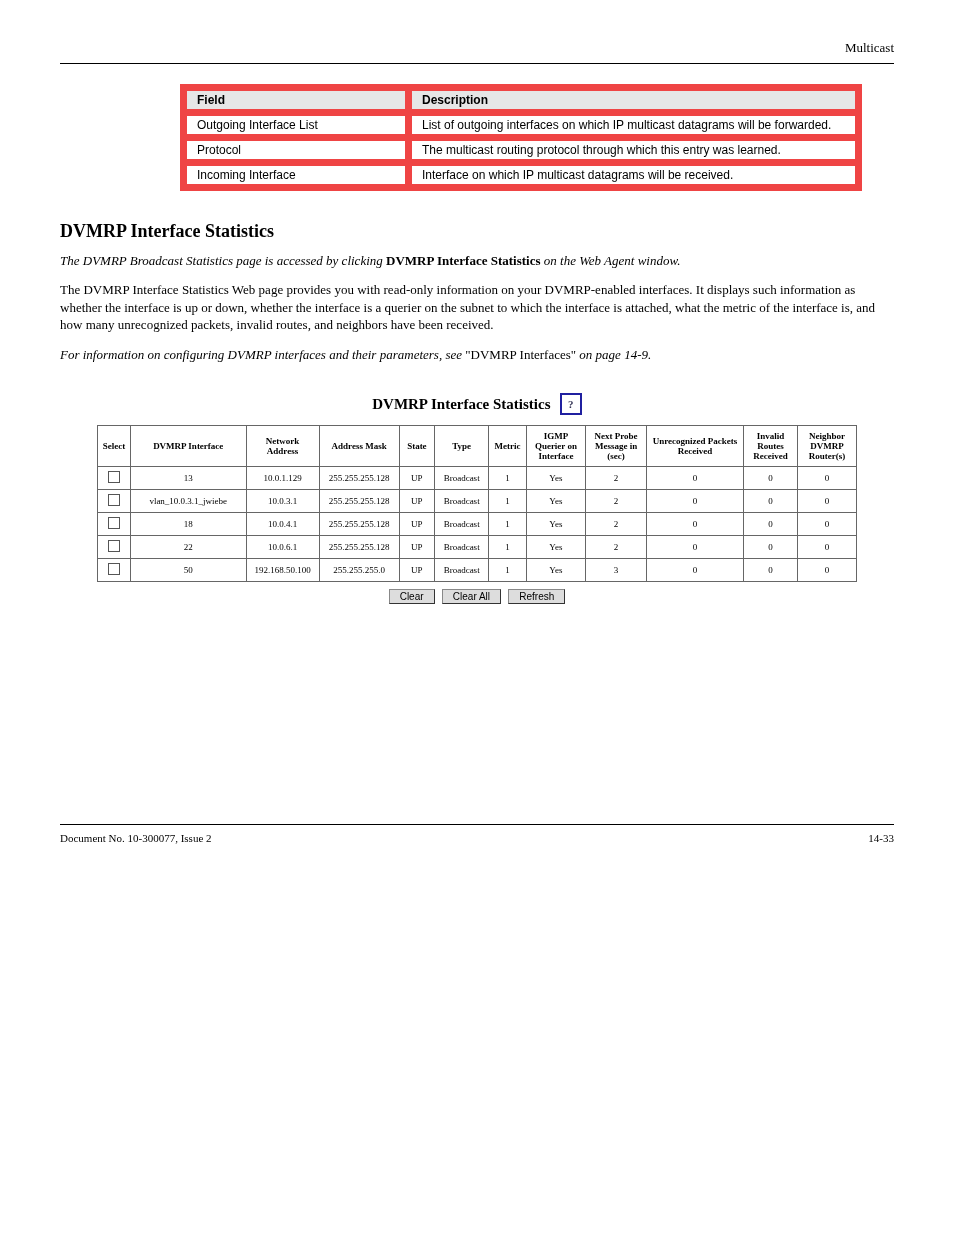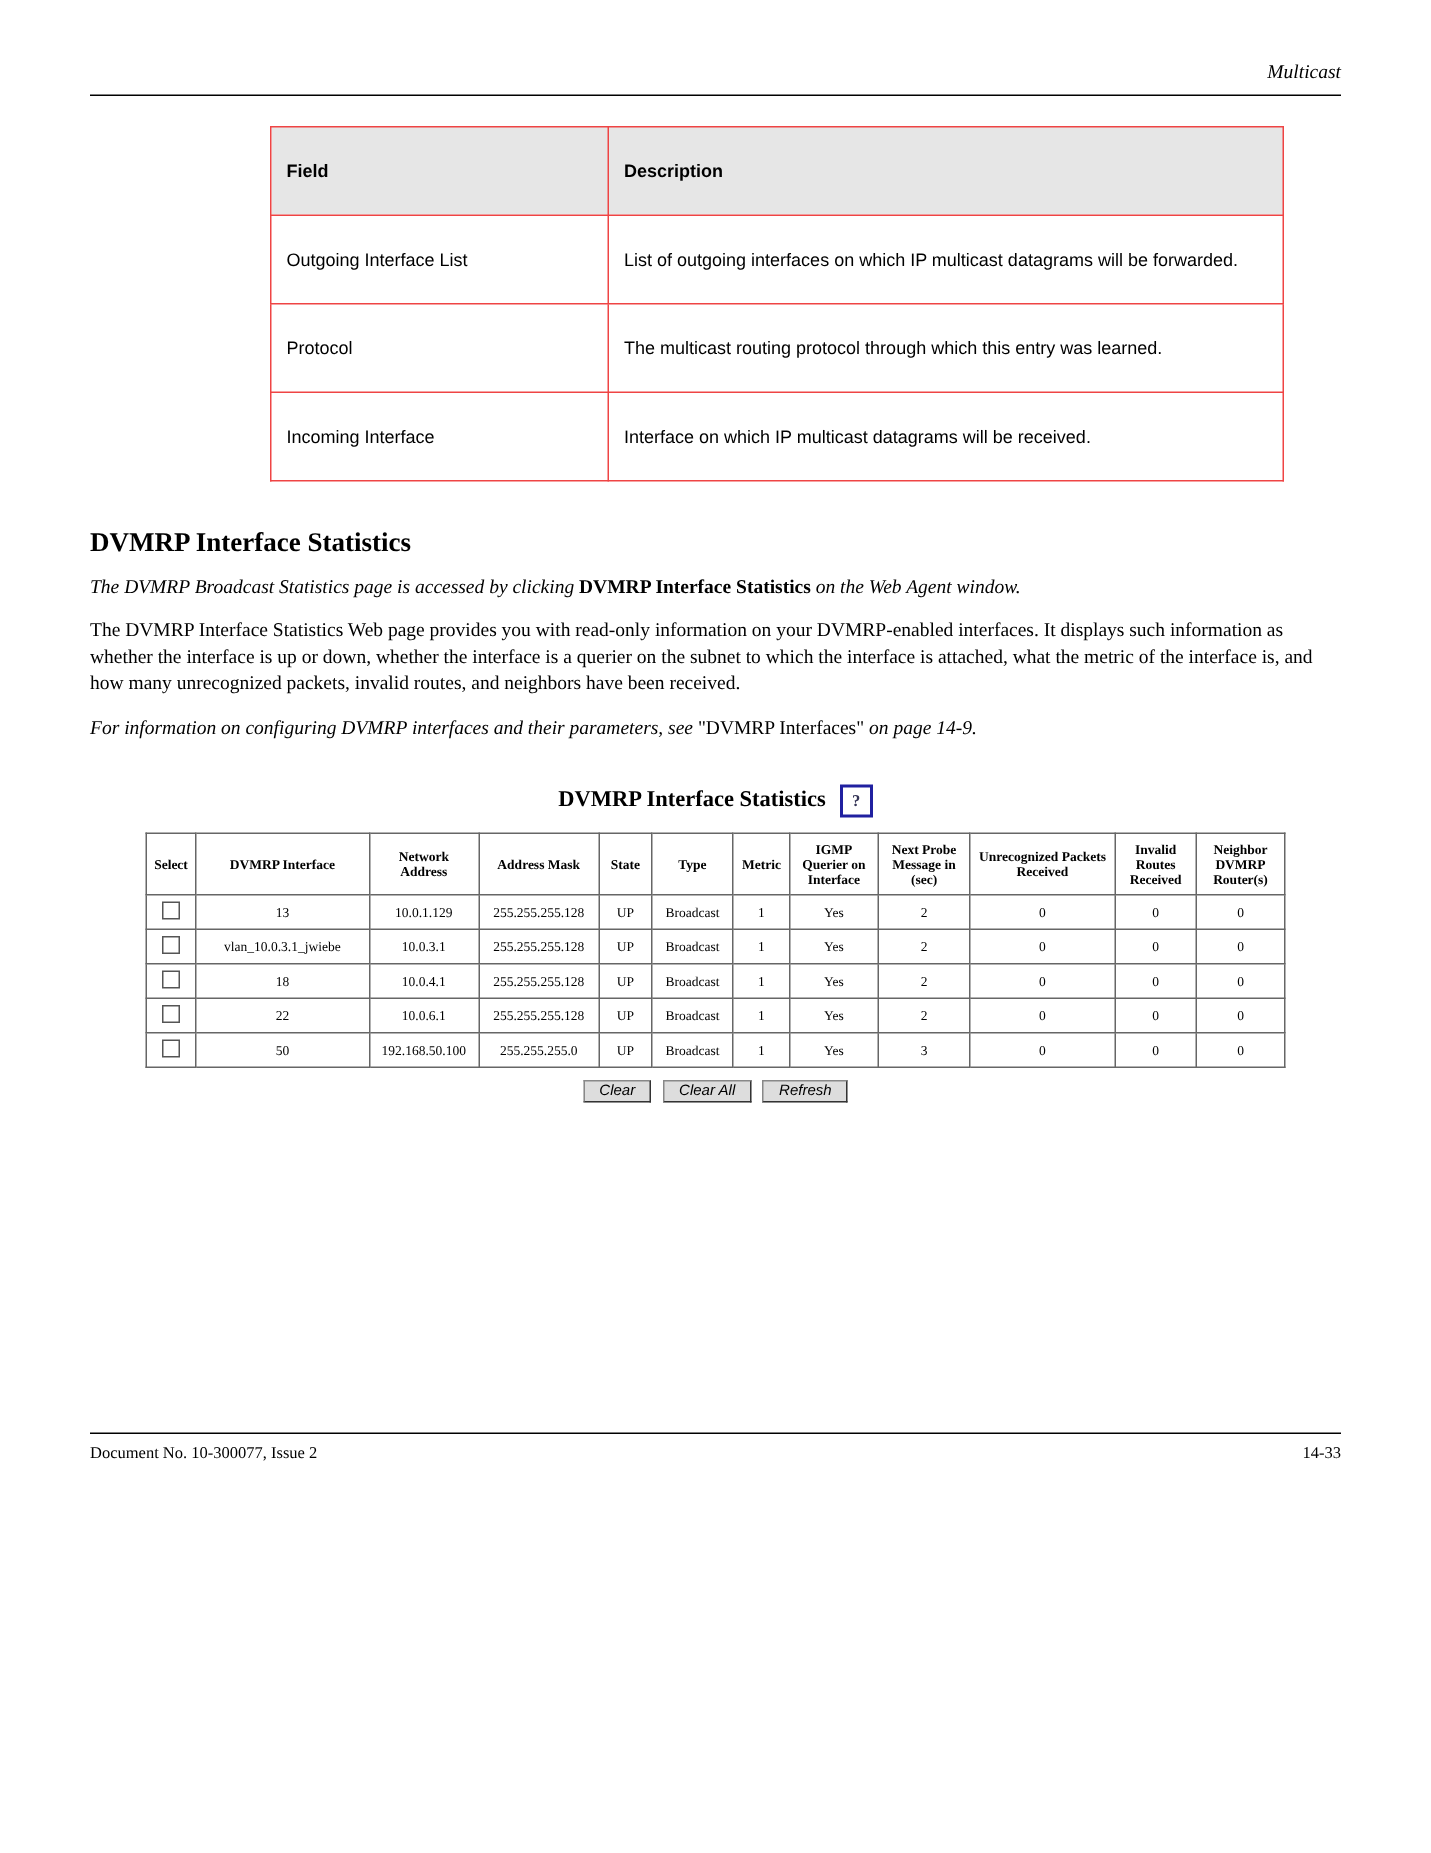--- a/index.html
+++ b/index.html
@@ -13,40 +13,39 @@
   .page {
     width: 954px;
     min-height: 1235px;
     margin: 0 auto;
     padding: 40px 60px 20px 60px;
     box-sizing: border-box;
     position: relative;
   }
   .top-right {
     text-align: right;
-    font-style: italic;
     font-size: 13px;
     margin-bottom: 6px;
   }
   .page-top-hr {
     border: none;
     border-top: 1.5px solid #000;
     margin-bottom: 20px;
   }
   .field-table {
     width: 675px;
     margin-left: 120px;
     border-collapse: collapse;
     font-family: Arial, Helvetica, sans-serif;
     font-size: 12px;
     table-layout: fixed;
   }
   .field-table th, .field-table td {
-    border: 1px solid #ef4444;
-    padding: 22px 10px;
+    border: 7px solid #ef4444;
+    padding: 2px 10px;
     text-align: left;
     vertical-align: top;
   }
   .field-table th {
     background: #e6e6e6;
     font-weight: bold;
   }
   .field-table col.c1 { width: 225px; }
   .field-table col.c2 { width: 450px; }
   .desc-title {
@@ -142,21 +141,20 @@
   .fake-button {
     display: inline-block;
     border: 1px solid #888;
     border-right-color: #333;
     border-bottom-color: #333;
     background: #ddd;
     font-family: Tahoma, Arial, sans-serif;
     font-size: 10px;
     padding: 1px 10px;
     margin: 0 2px;
-    font-style: italic;
   }
   .footer-hr {
     border: none;
     border-top: 1.5px solid #000;
     margin-top: 220px;
   }
   .footer-row {
     display: flex;
     justify-content: space-between;
     font-size: 11px;

